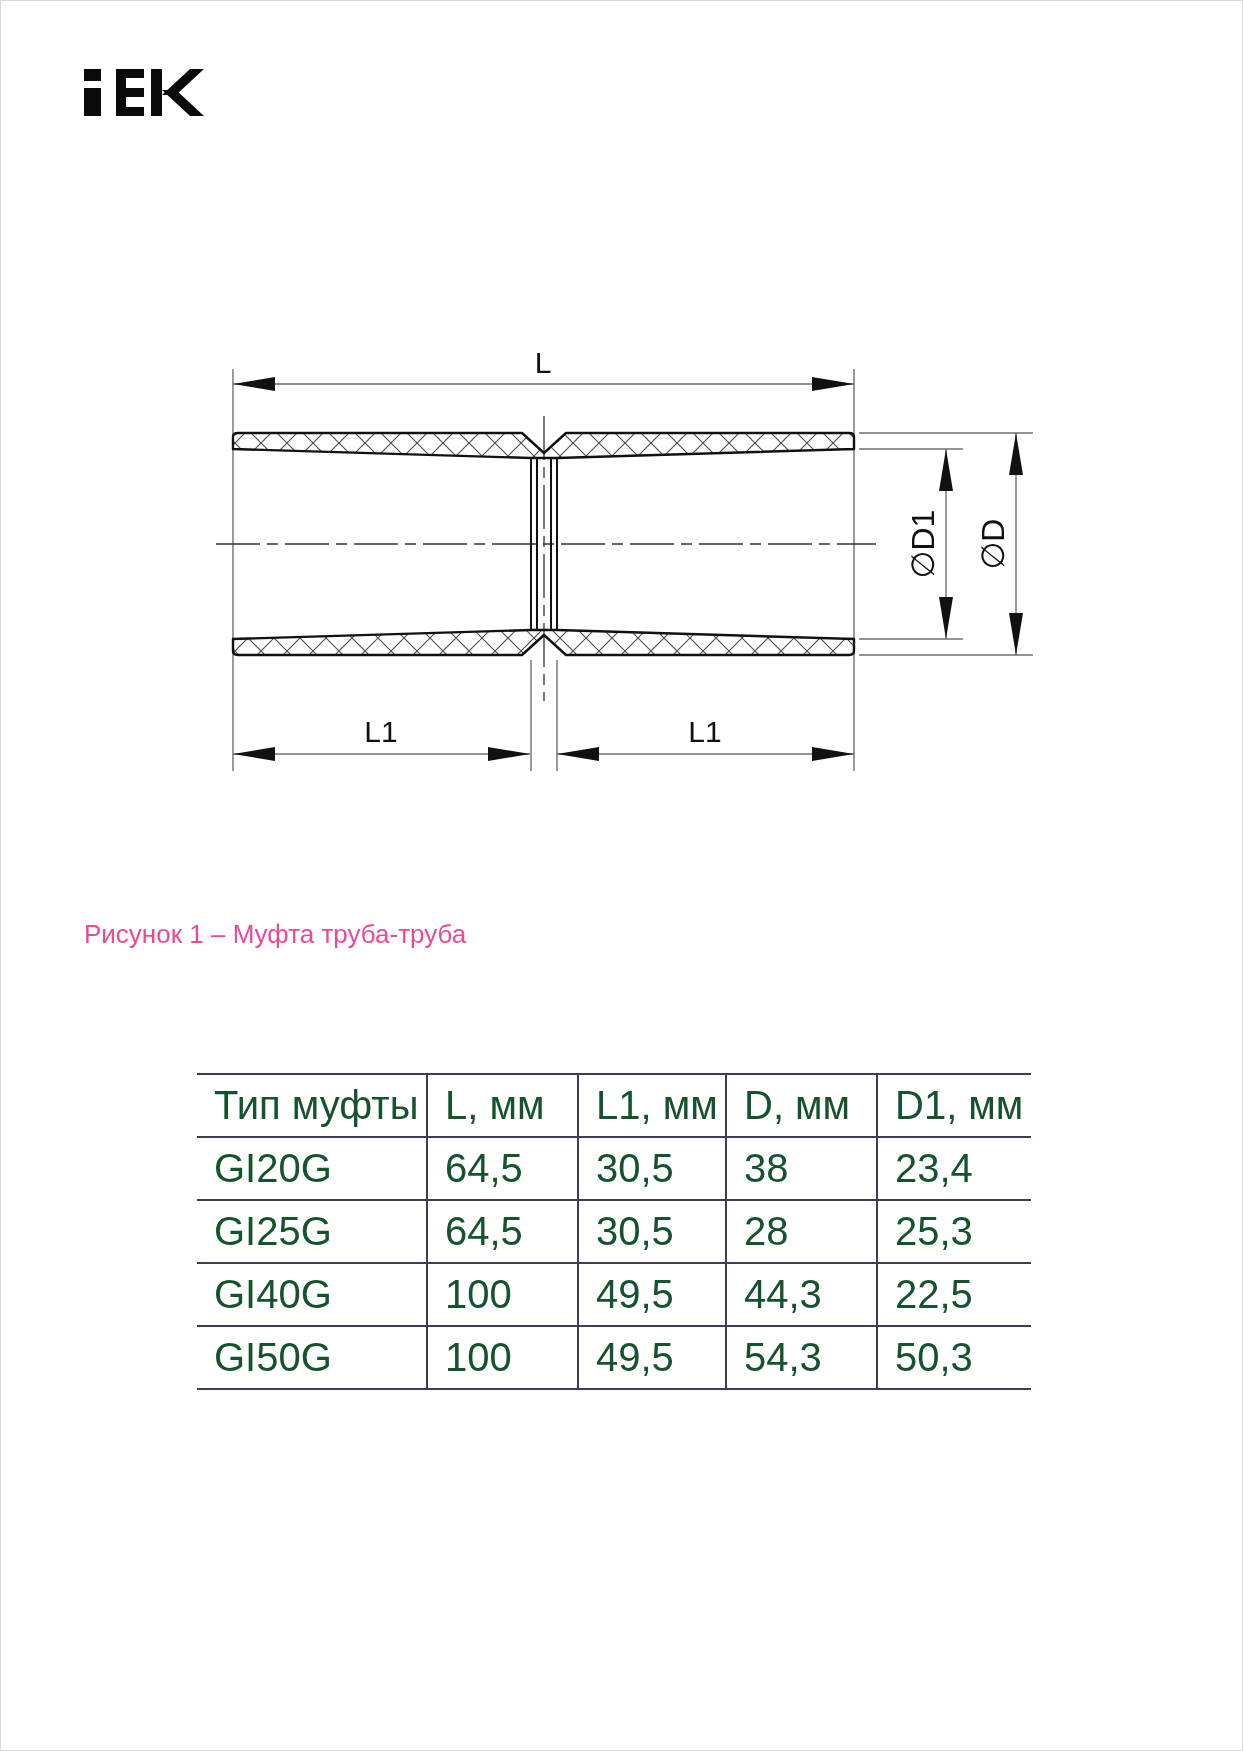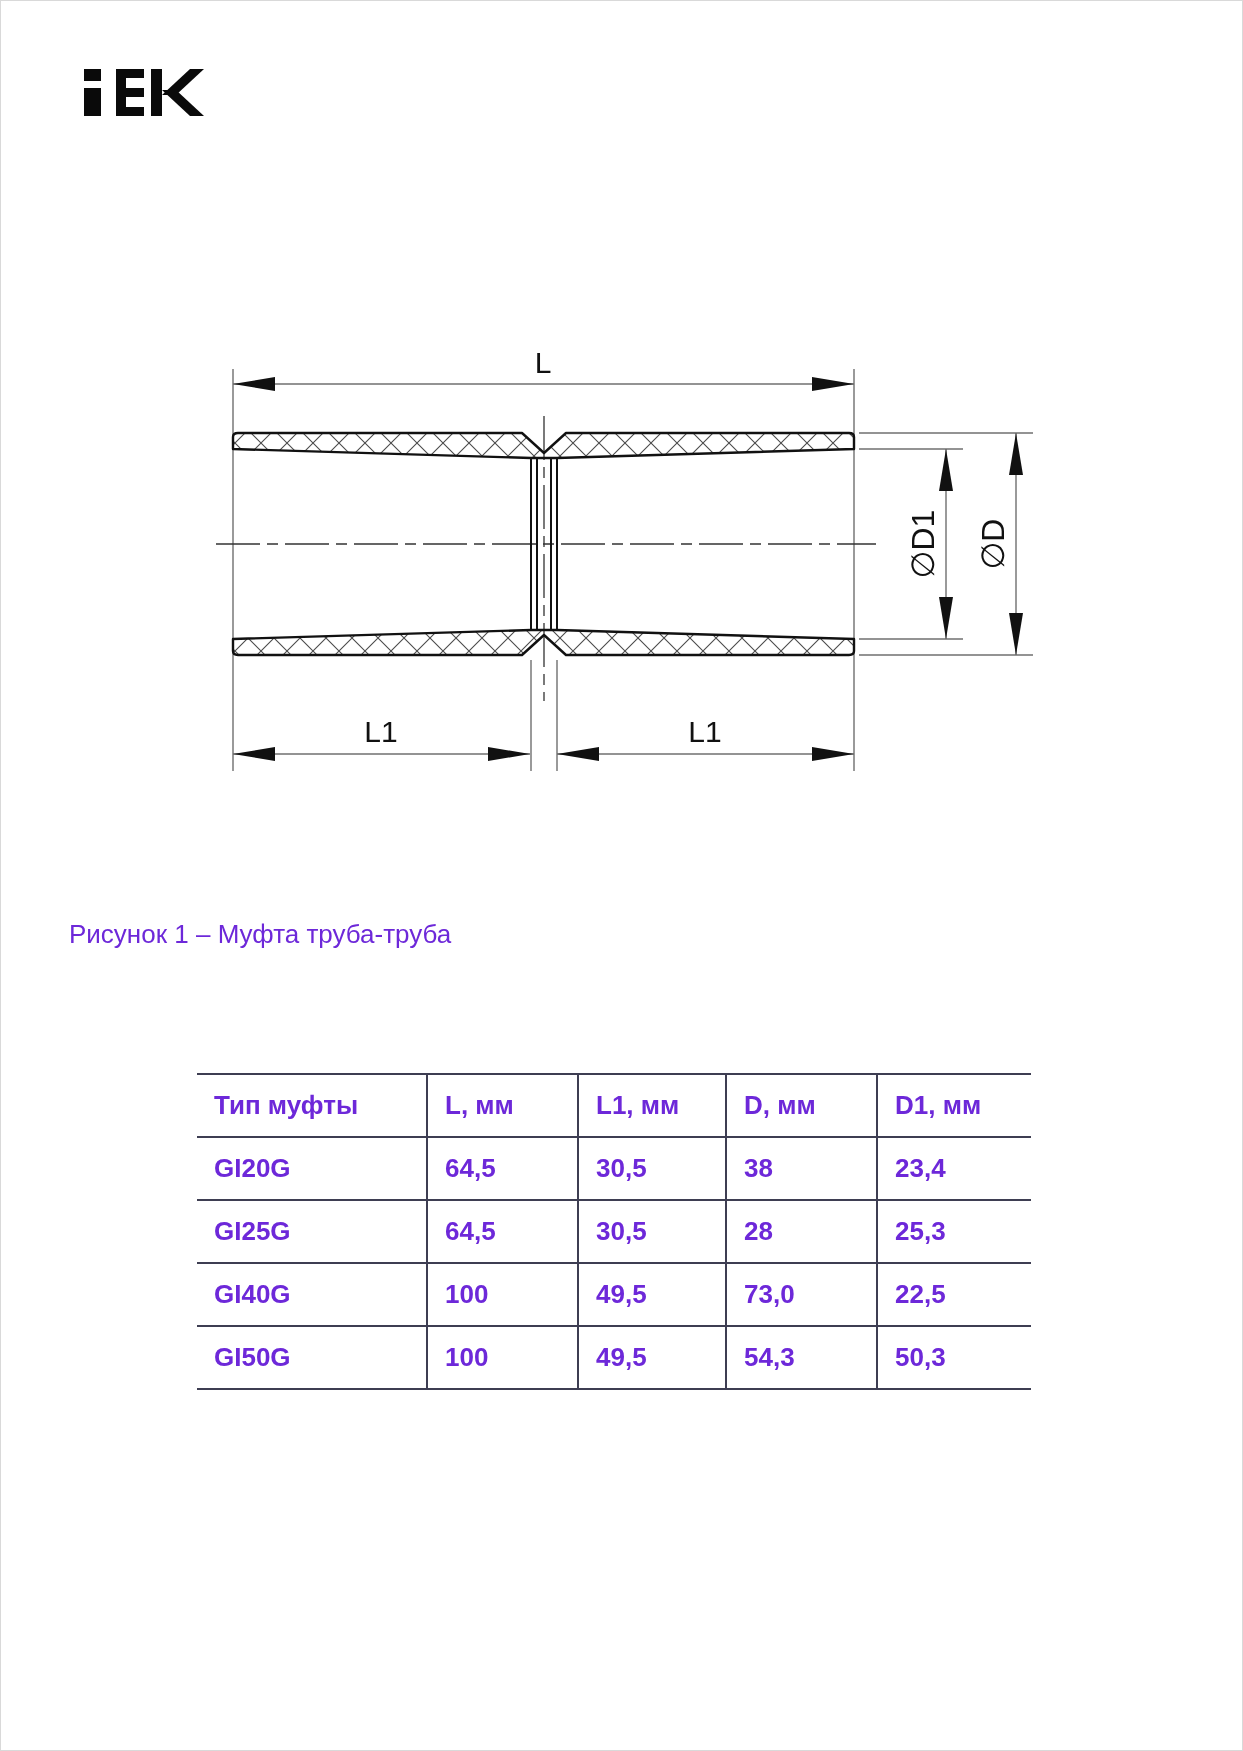--- a/index.html
+++ b/index.html
@@ -9,39 +9,39 @@
     background:#ffffff;
     border:1px solid #d9d9d9;
     box-sizing:border-box;
     margin:0 auto;
     font-family:"Liberation Sans", sans-serif;
     overflow:hidden;
   }
   .logo-svg{position:absolute;left:83px;top:68px;width:120px;height:47px;}
   .drawing-svg{position:absolute;left:170px;top:330px;width:880px;height:460px;}
   .figure-caption{
-    position:absolute;left:68px;top:918px;
-    font-size:26px;color:#6d28d9;letter-spacing:0px;white-space:nowrap;
+    position:absolute;left:83px;top:918px;
+    font-size:26px;color:#ec4899;letter-spacing:0px;white-space:nowrap;
   }
   table.dims-table{
     position:absolute;left:196px;top:1072px;
     border-collapse:collapse;table-layout:fixed;
     width:834px;
   }
   table.dims-table th,
   table.dims-table td{
     height:63px;
     box-sizing:border-box;
     border-top:2px solid #3e3e52;
     border-bottom:2px solid #3e3e52;
     border-left:2px solid #3e3e52;
     padding:0 0 0 17px;
-    font-size:26px;font-weight:bold;
+    font-size:40px;font-weight:normal;
     text-align:left;vertical-align:middle;
-    color:#6d28d9;white-space:nowrap;
+    color:#14532d;white-space:nowrap;
     background:#fff;
   }
   table.dims-table th:first-child,
   table.dims-table td:first-child{border-left:none;}
   
   .dim-text{font-family:"Liberation Sans",sans-serif;fill:#111;}
 </style>
 </head>
 <body>
 
@@ -152,21 +152,21 @@
           <td>GI25G</td>
           <td>64,5</td>
           <td>30,5</td>
           <td>28</td>
           <td>25,3</td>
         </tr>
         <tr>
           <td>GI40G</td>
           <td>100</td>
           <td>49,5</td>
-          <td>73,0</td>
+          <td>44,3</td>
           <td>22,5</td>
         </tr>
         <tr>
           <td>GI50G</td>
           <td>100</td>
           <td>49,5</td>
           <td>54,3</td>
           <td>50,3</td>
         </tr>
       </tbody>

